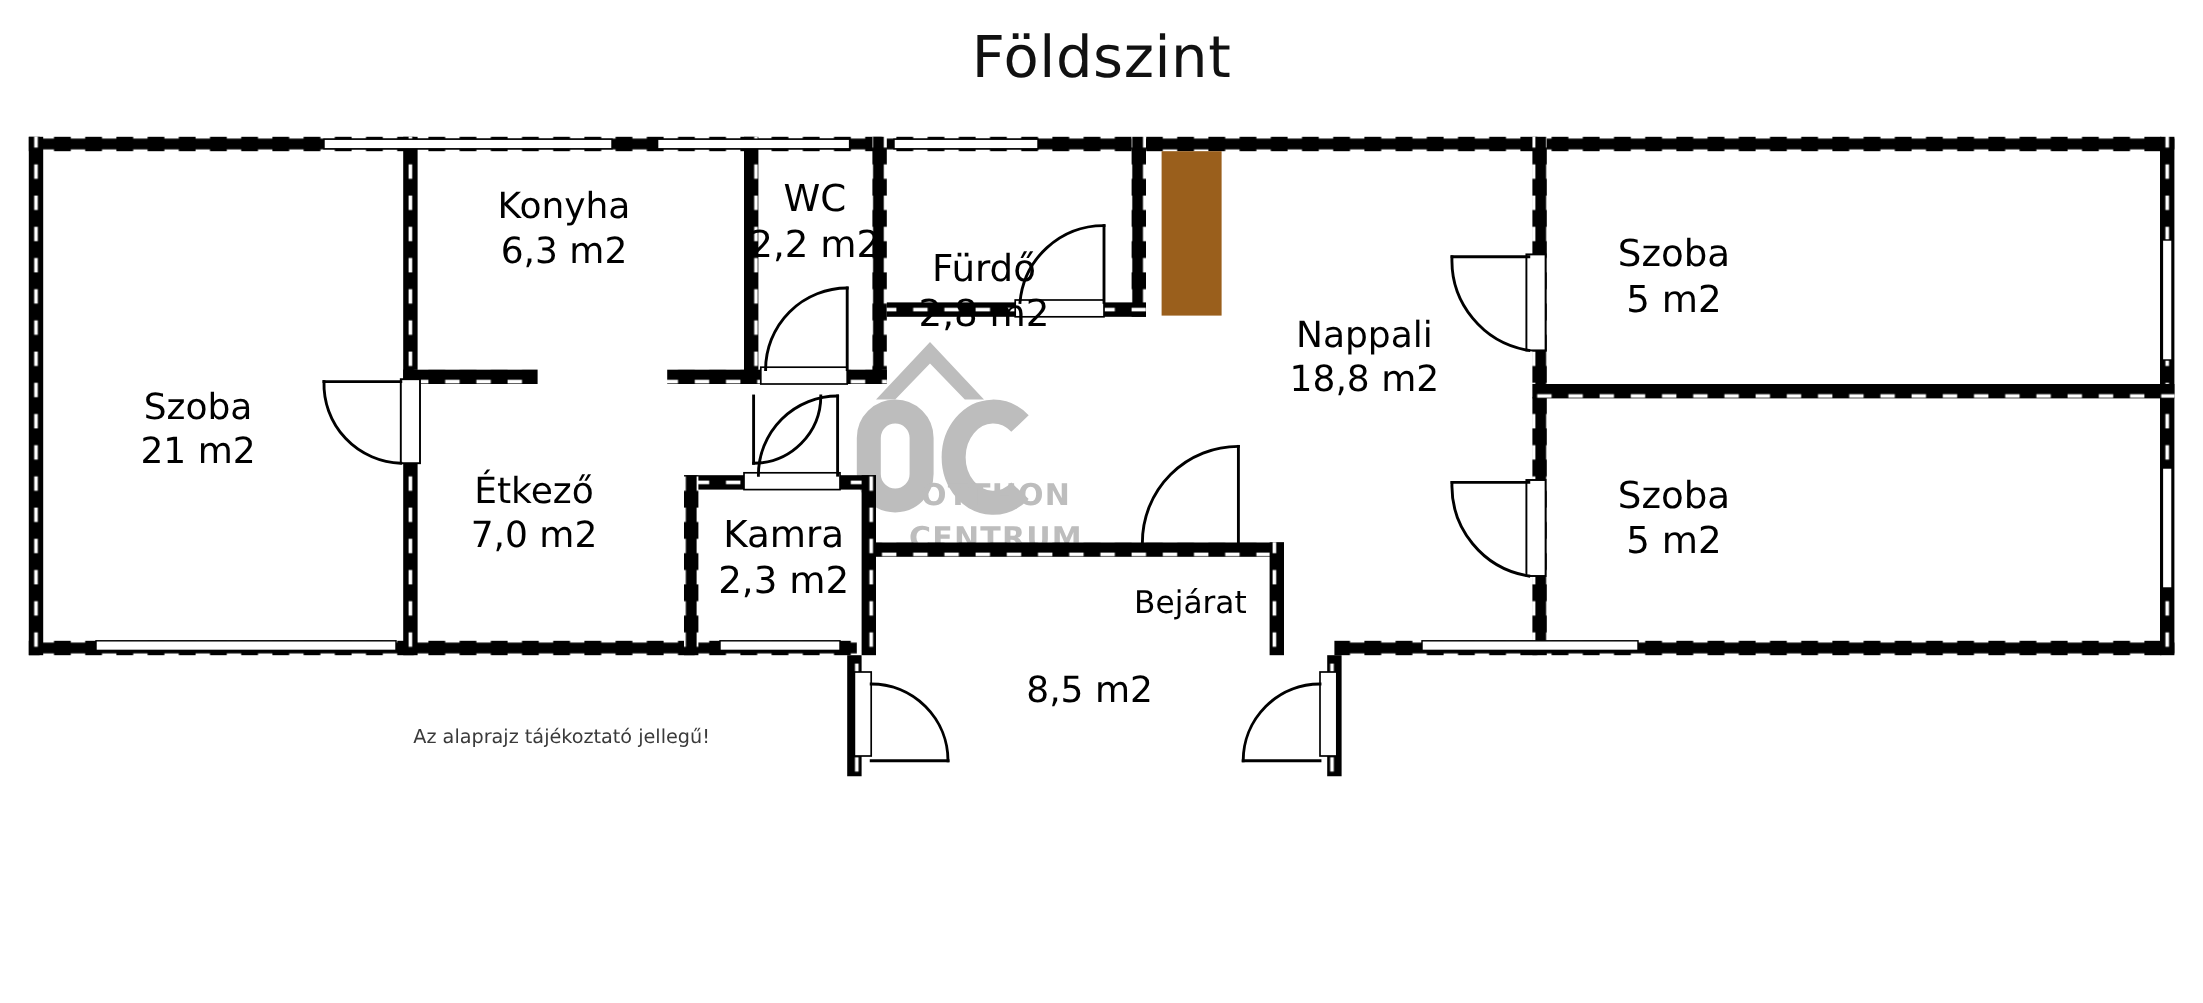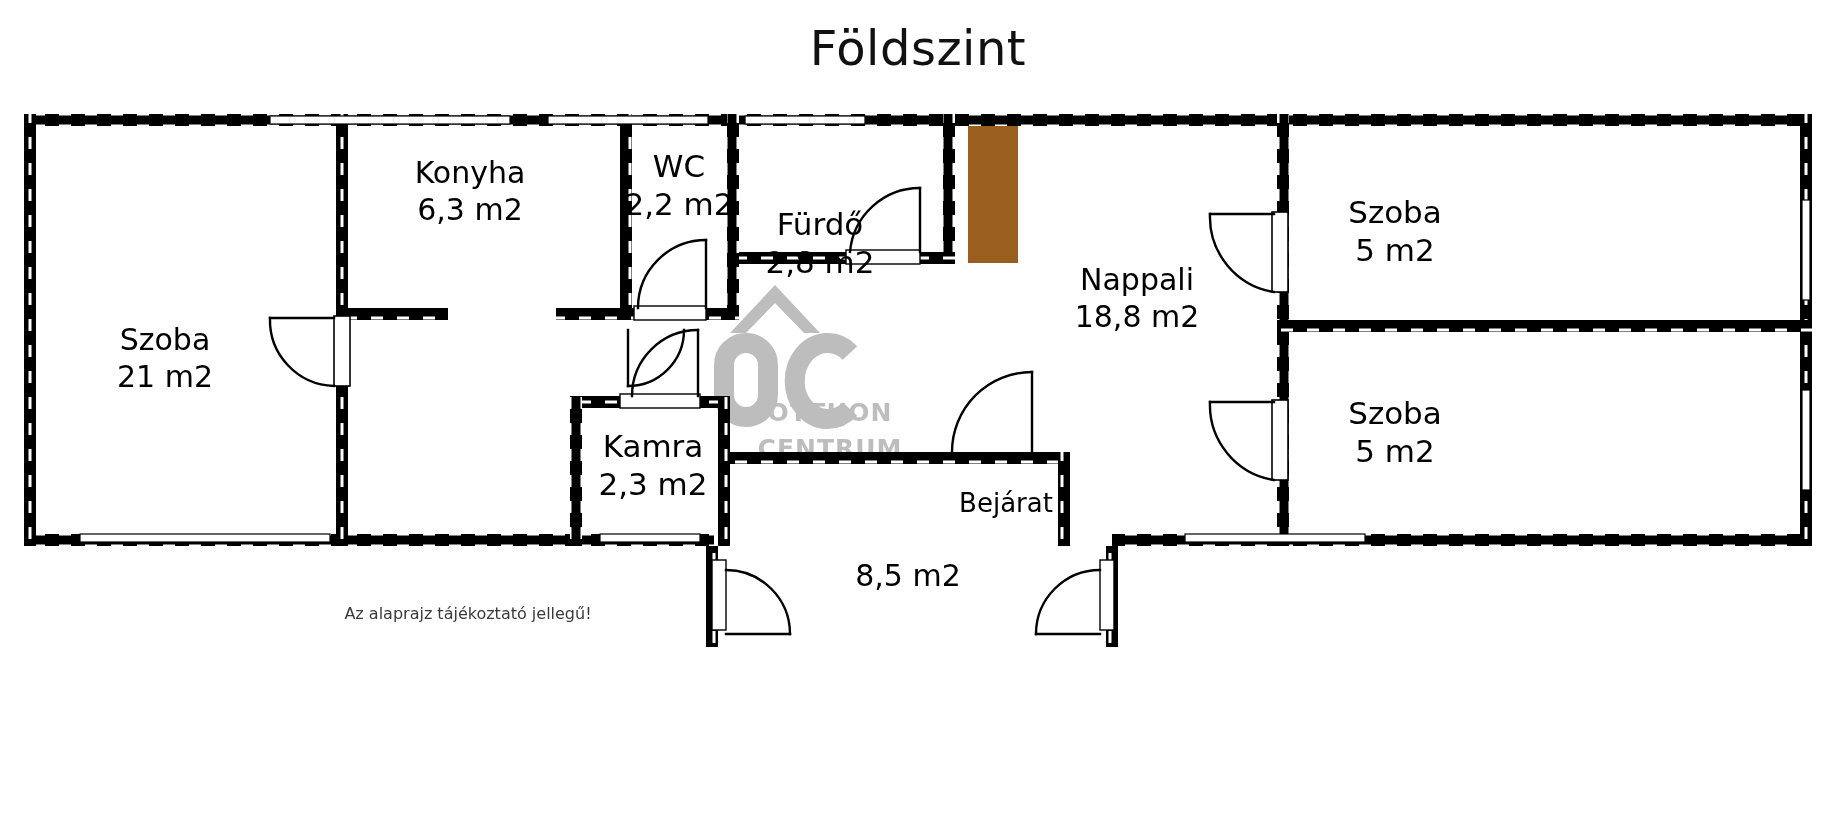--- a/index.html
+++ b/index.html
@@ -263,20 +263,24 @@
   <div class="room-label rl-xl" style="left:165px; top:322px;">
     <span class="rl-name">Szoba</span>
     <span class="rl-area">21 m2</span>
   </div>
 
   <div class="room-label rl-xl" style="left:470px; top:155px;">
     <span class="rl-name">Konyha</span>
     <span class="rl-area">6,3 m2</span>
   </div>
 
+  <div class="room-label rl-xl" style="left:445px; top:392px;">
+    <span class="rl-name">Étkező</span>
+    <span class="rl-area">7,0 m2</span>
+  </div>
 
   <div class="room-label rl-lg" style="left:679px; top:148px;">
     <span class="rl-name">WC</span>
     <span class="rl-area">2,2 m2</span>
   </div>
 
   <div class="room-label rl-lg" style="left:820px; top:164px;margin-top:42px;">
     <span class="rl-name">Fürdő</span>
     <span class="rl-area">2,8 m2</span>
   </div>
@@ -298,17 +302,17 @@
 
   <div class="room-label rl-lg" style="left:1395px; top:395px;">
     <span class="rl-name">Szoba</span>
     <span class="rl-area">5 m2</span>
   </div>
 
   <div class="room-label rl-xl" style="left:908px; top:558px;">
     <span class="rl-area">8,5 m2</span>
   </div>
 
-  <div class="plain-label" style="left:992px; top:488px;margin-left:14px;">Bejárat</div>
+  <div class="plain-label" style="left:992px; top:488px;">Bejárat</div>
 
   <div class="note-text" style="left:468px; top:604px;">Az alaprajz tájékoztató jellegű!</div>
 
 </div>
 
 </body></html>

